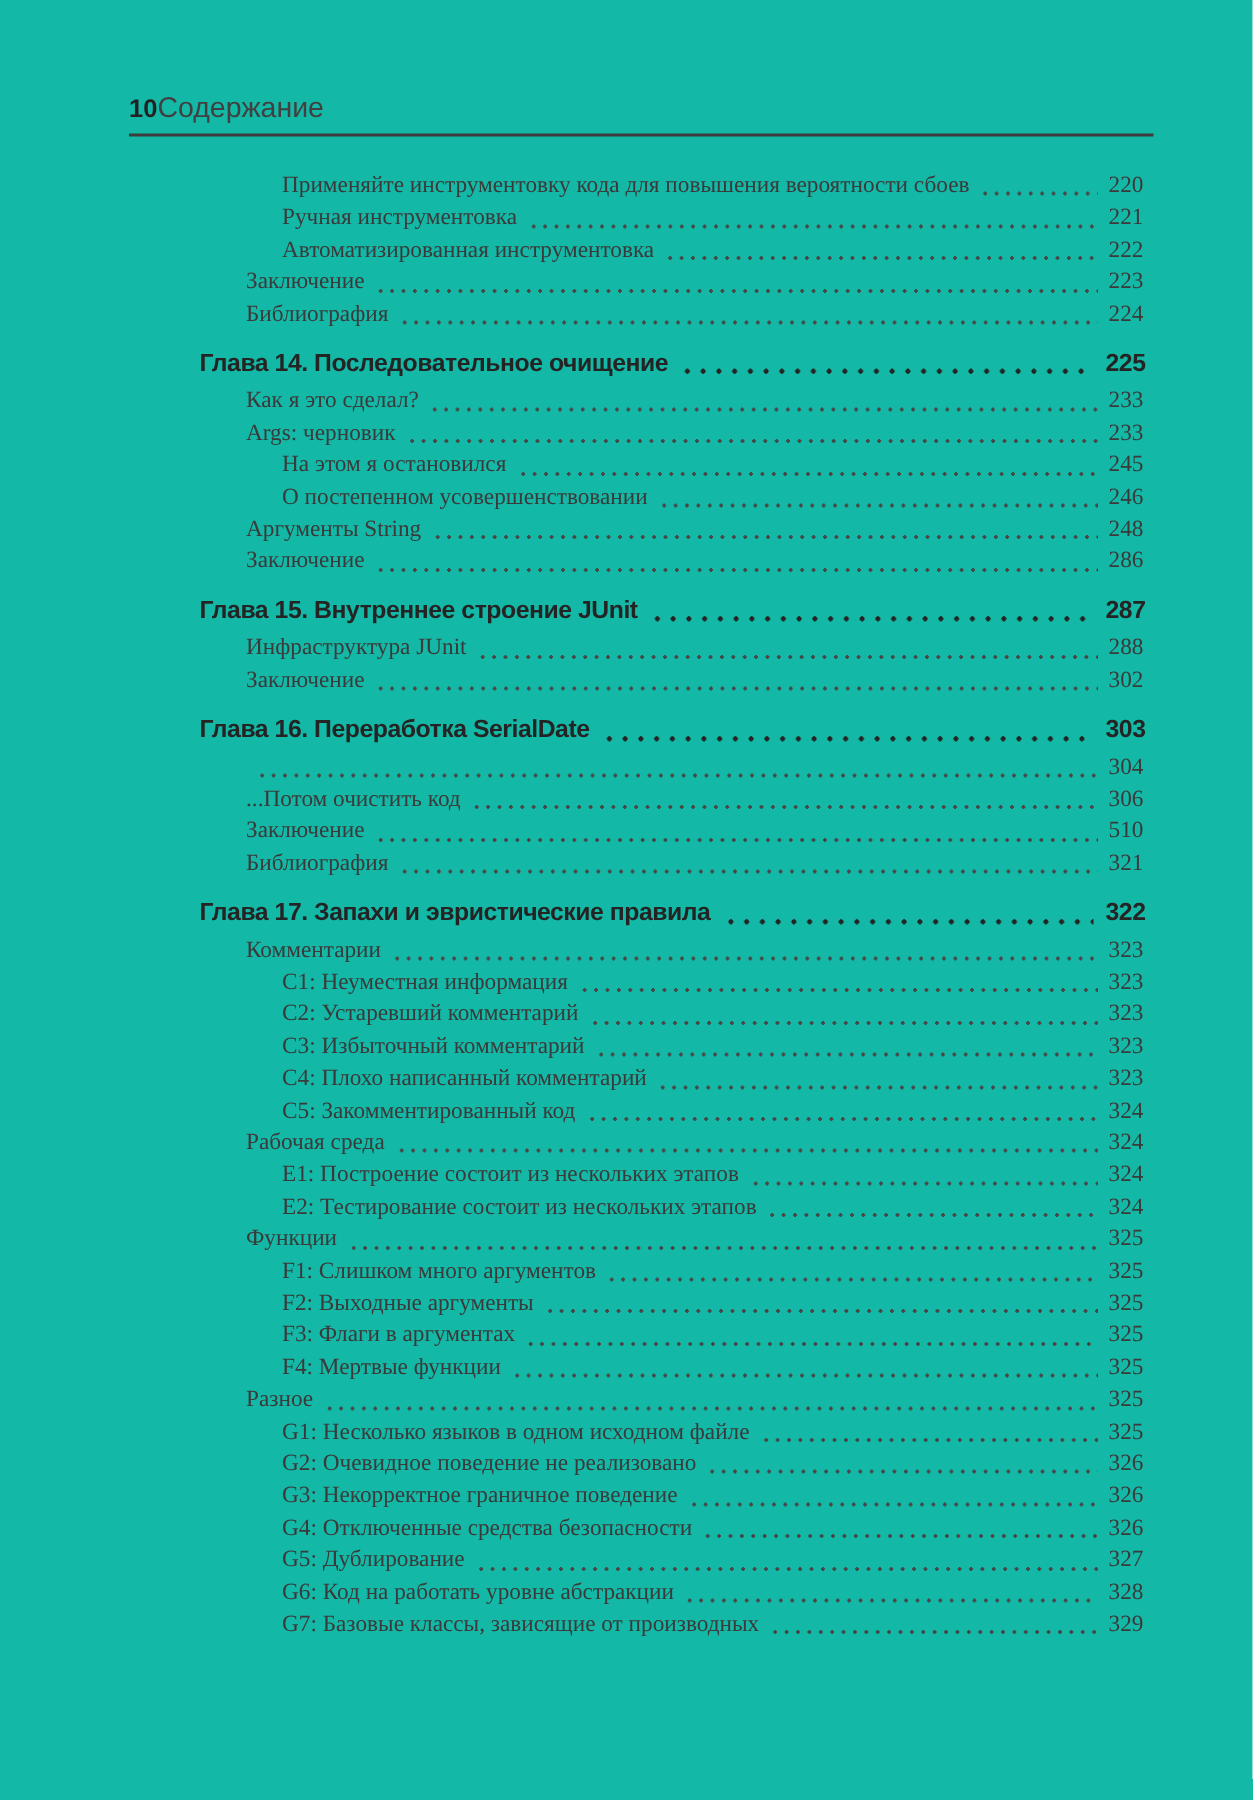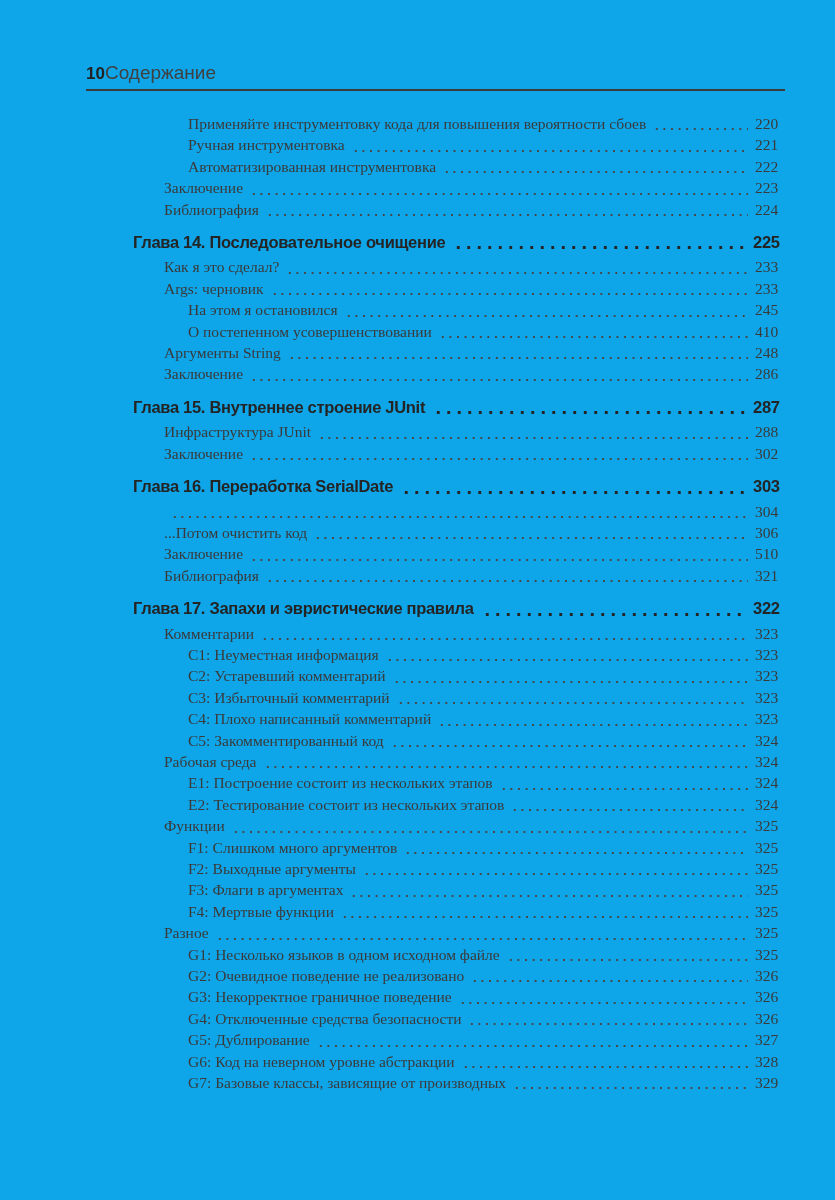--- a/index.html
+++ b/index.html
@@ -4,23 +4,23 @@
 <style>
   html, body {
     margin: 0;
     padding: 0;
     background: #ffffff;
   }
   .page {
     position: relative;
     width: 835px;
     height: 1200px;
-    background: #0ea5e9;
+    background: #14b8a6;
     box-sizing: border-box;
-    padding: 62px 50px 0 86px;
+    padding: 62px 66px 0 86px;
     font-family: "Liberation Serif", serif;
     color: #3a3a3a;
     overflow: hidden;
   }
   
   .running-head {
     display: flex;
     align-items: baseline;
     font-family: "Liberation Sans", sans-serif;
     height: 22px;
@@ -148,21 +148,21 @@
           <span class="pageno">233</span>
         </div>
         <div class="toc-row entry-row level-2">
           <span class="toc-title">На этом я остановился</span>
           <span class="dots"></span>
           <span class="pageno">245</span>
         </div>
         <div class="toc-row entry-row level-2">
           <span class="toc-title">О постепенном усовершенствовании</span>
           <span class="dots"></span>
-          <span class="pageno">410</span>
+          <span class="pageno">246</span>
         </div>
         <div class="toc-row entry-row level-1">
           <span class="toc-title">Аргументы String</span>
           <span class="dots"></span>
           <span class="pageno">248</span>
         </div>
         <div class="toc-row entry-row level-1">
           <span class="toc-title">Заключение</span>
           <span class="dots"></span>
           <span class="pageno">286</span>
@@ -311,21 +311,21 @@
           <span class="toc-title">G4: Отключенные средства безопасности</span>
           <span class="dots"></span>
           <span class="pageno">326</span>
         </div>
         <div class="toc-row entry-row level-2">
           <span class="toc-title">G5: Дублирование</span>
           <span class="dots"></span>
           <span class="pageno">327</span>
         </div>
         <div class="toc-row entry-row level-2">
-          <span class="toc-title">G6: Код на неверном уровне абстракции</span>
+          <span class="toc-title">G6: Код на работать уровне абстракции</span>
           <span class="dots"></span>
           <span class="pageno">328</span>
         </div>
         <div class="toc-row entry-row level-2">
           <span class="toc-title">G7: Базовые классы, зависящие от производных</span>
           <span class="dots"></span>
           <span class="pageno">329</span>
         </div>
       </section>
     </main>

